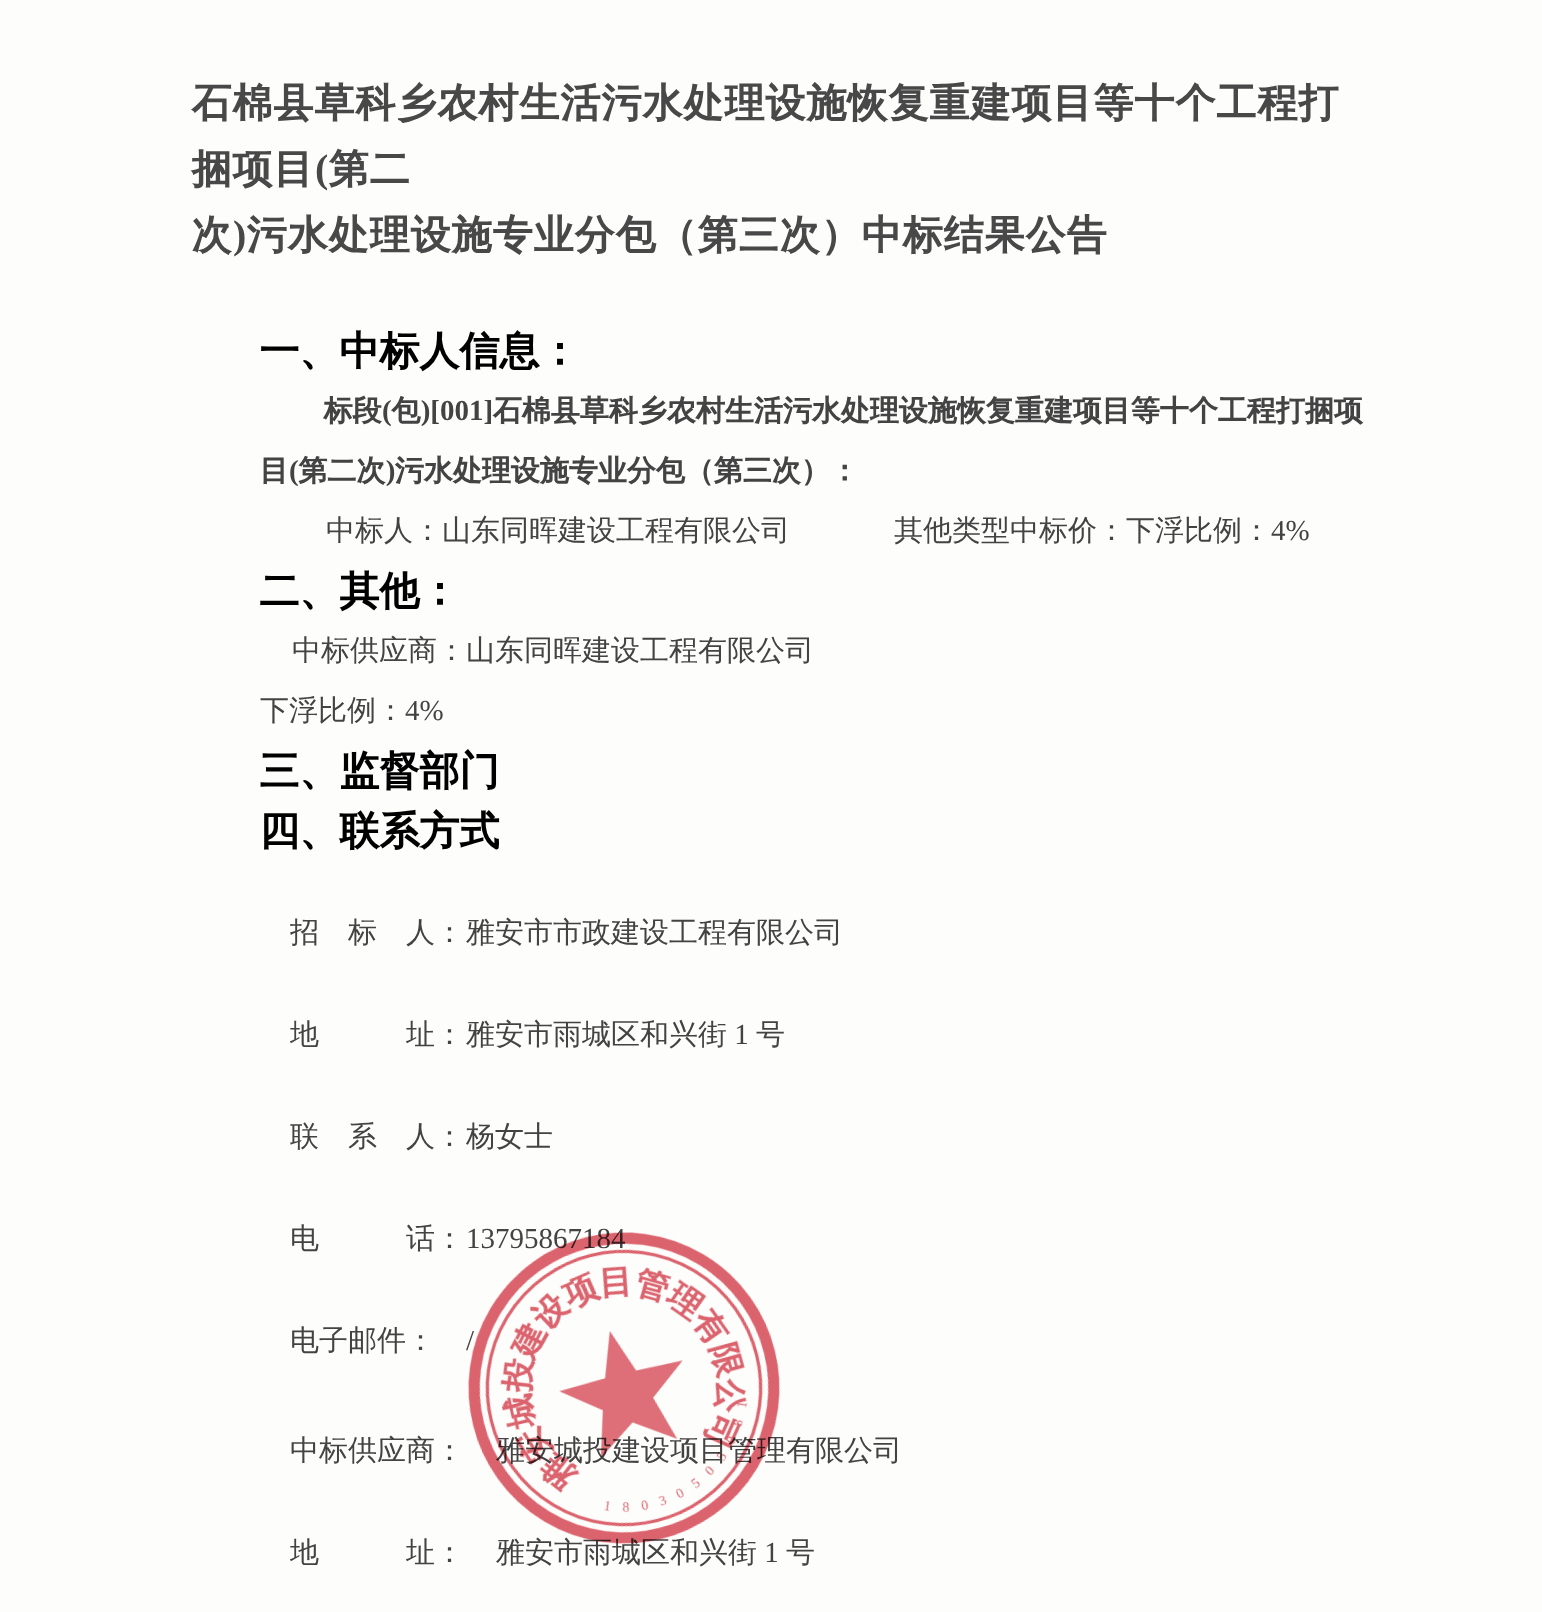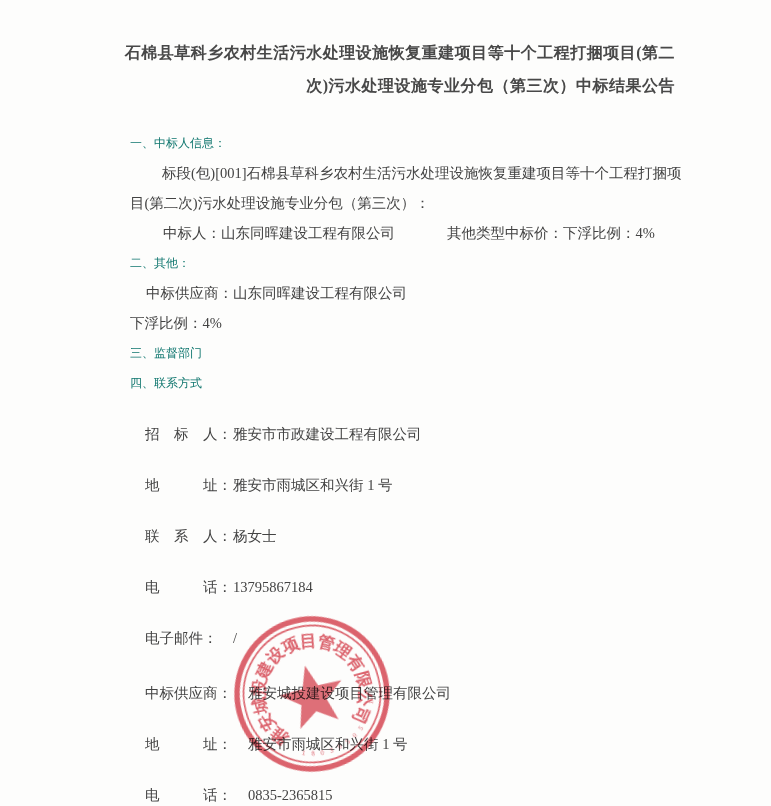--- a/index.html
+++ b/index.html
@@ -8,35 +8,35 @@
     width:771px;height:806px;
     margin:0 auto;
     background:#fdfdfc;
     overflow:hidden;
     color:#3e3e3e;
     font-family:"Liberation Serif","DejaVu Serif",serif;
   }
   .title-block{
     padding-top:36px;
     margin:0 96px;
-    text-align:right;
+    text-align:left;
     font-weight:bold;
-    font-size:16px;
+    font-size:20px;
     line-height:33px;
     letter-spacing:0.5px;
     color:#484848;
   }
   .doc-body{
     margin:26px 88px 0 130px;
     font-size:14.5px;
     line-height:30px;
     color:#434343;
   }
-  .h{font-weight:normal;font-size:12px;color:#0f766e;}
-  .lot-paragraph{text-indent:32px;}
+  .h{font-weight:bold;font-size:20px;color:#000000;}
+  .lot-paragraph{text-indent:32px;font-weight:bold;}
   .winner-line{padding-left:33px;white-space:nowrap;}
   .winner-line .gap{display:inline-block;width:52px;}
   .supplier-line{padding-left:16px;}
   .supervision-line{padding-left:18px;}
   .contact-block{padding-left:15px;}
   .crow{white-space:nowrap;margin-top:21px;}
   .clbl{display:inline-block;}
   .tenderer .clbl{width:88px;}
   .agency{margin-top:25px;}
   .agency .clbl{width:103px;}

